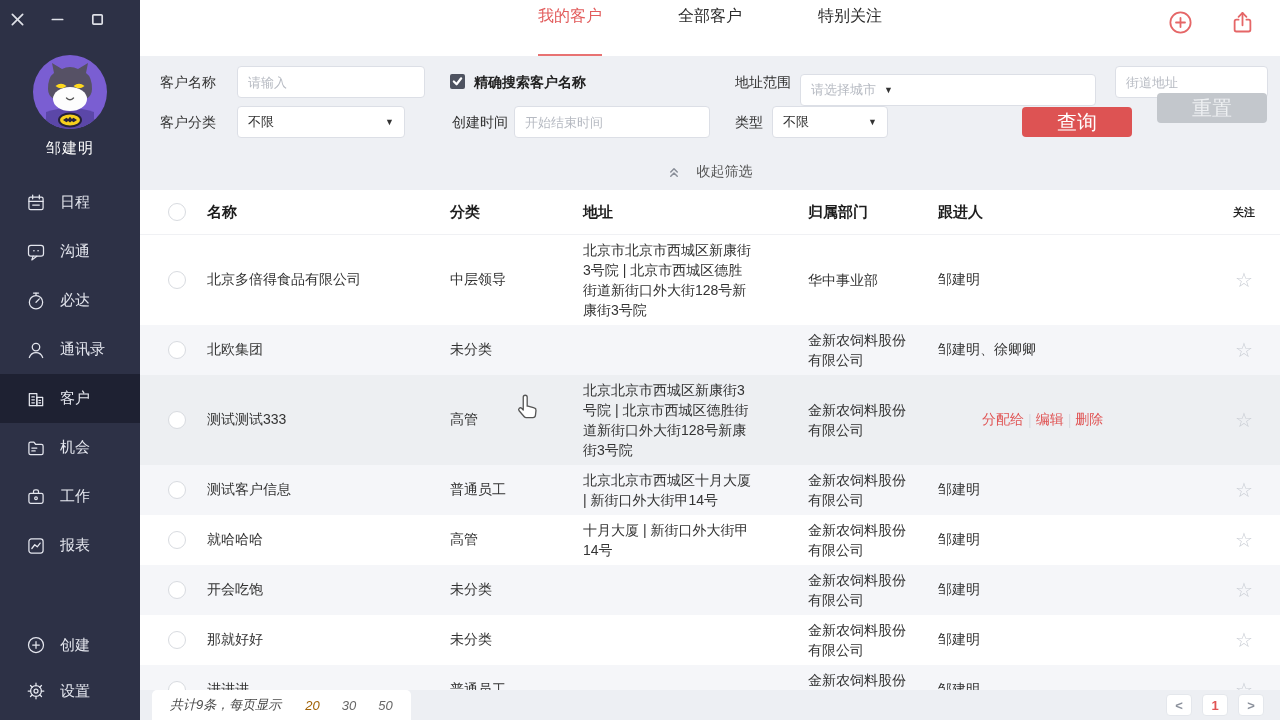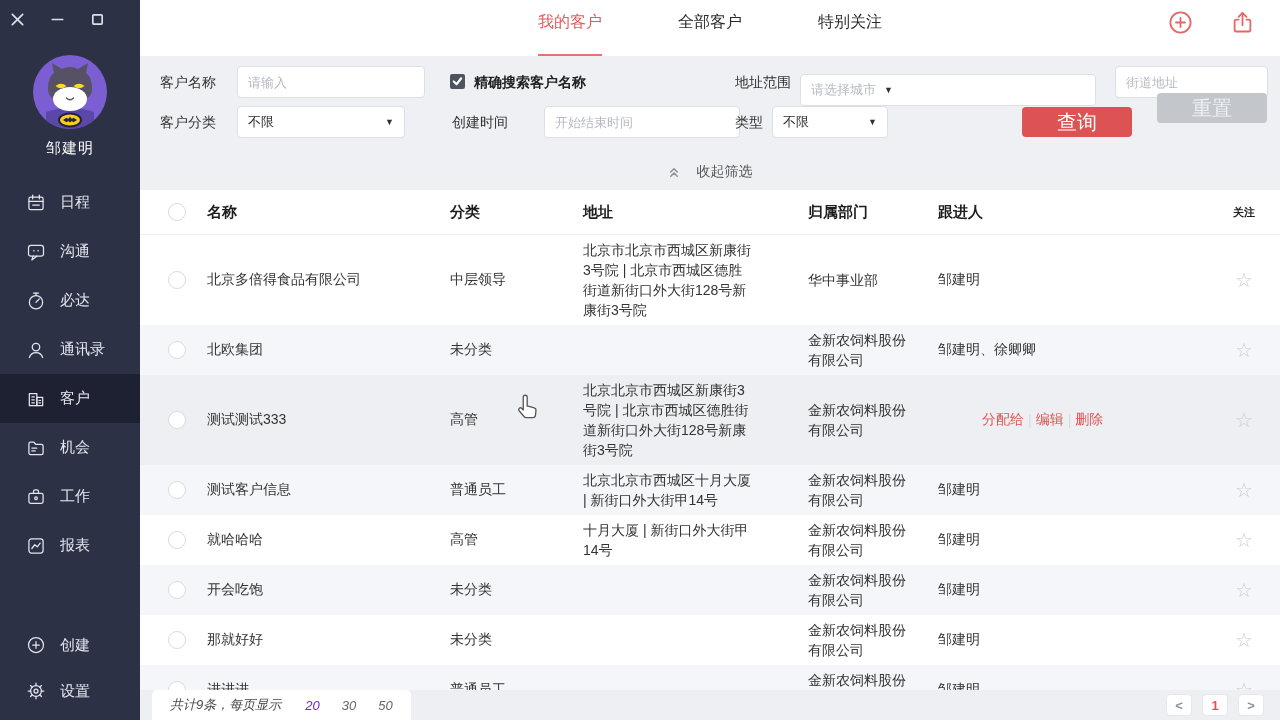--- a/index.html
+++ b/index.html
@@ -20,21 +20,21 @@
   .side-icon { width:20px; height:20px; flex:none; }
   .side-icon svg { width:100%; height:100%; fill:none; stroke:currentColor; stroke-width:1.5; stroke-linecap:round; stroke-linejoin:round; }
   .side-bottom { position:absolute; bottom:6px; left:0; right:0; }
   .side-bottom .side-item { height:46px; }
 
   
   .main { position:absolute; left:140px; top:0; width:1140px; height:720px; background:#fff; }
 
   .topbar { position:relative; height:56px; background:#fff; display:flex; align-items:flex-end; justify-content:center; }
   .tabs { display:flex; gap:76px; }
-  .tab { font-size:16px; color:#2b2b2b; padding-bottom:21px; cursor:pointer;text-align:center; }
+  .tab { font-size:16px; color:#2b2b2b; padding-bottom:27px; cursor:pointer;text-align:center; }
   .tab.active { color:#e25c5c; border-bottom:2px solid #e87272; }
   .topbar-icons { position:absolute; right:24px; top:9px; display:flex; gap:35px; }
   .icon-btn { width:27px; height:27px; color:#e56667; cursor:pointer; }
   .icon-btn svg { width:100%; height:100%; fill:none; stroke:currentColor; stroke-width:1.6; stroke-linecap:round; stroke-linejoin:round; }
 
   
   .filter-panel { position:relative; height:134px; background:#eef0f4; }
   .f-label { position:absolute; font-size:14px; color:#333; line-height:32px; white-space:nowrap; }
   .f-label.bold { font-weight:bold; color:#222; }
   .f-input { position:absolute; height:32px; border:1px solid #dcdfe6; border-radius:4px; background:#fff; font-size:13px; color:#333; padding:0 10px; outline:none; font-family:inherit; }
@@ -73,21 +73,21 @@
   .actions { display:flex; align-items:center; gap:4px; padding-left:44px; font-size:14px; white-space:nowrap; }
   .action-link { color:#e05454; cursor:pointer; }
   .action-sep { color:#d8dbe0; }
 
   
   .footer { position:absolute; left:0; bottom:0; width:1140px; height:30px; background:#edeff3; display:flex; align-items:center; justify-content:space-between; padding:0 16px 0 12px; z-index:4; }
   .page-size-box { display:flex; align-items:center; height:30px; background:#fff; border-radius:5px 5px 0 0; padding:0 18px; font-size:13px; color:#4a4a4a;font-style:italic; }
   .page-size-box .total { margin-right:24px; }
   .size-link { color:#666; cursor:pointer; margin-right:22px; }
   .size-link:last-child { margin-right:0; }
-  .size-link.active { color:#6d28d9; }
+  .size-link.active { color:#a16207; }
   .pagination { display:flex; gap:10px; }
   .page-btn { min-width:26px; height:22px; background:#fff; border:1px solid #e4e7ec; border-radius:4px; display:flex; align-items:center; justify-content:center; font-size:13px; color:#8b919c; font-weight:bold; cursor:pointer; }
   .page-btn.current { color:#e05454; }
 
   .cursor-hand { position:absolute; left:372px; top:393px; width:30px; height:32px; z-index:6; pointer-events:none; }
 </style>
 </head>
 <body>
 
 <div class="app">
@@ -260,21 +260,21 @@
       </div>
       <input class="f-input" style="left: 975px; top: 10px; width: 153px;" placeholder="街道地址">
 
       <span class="f-label" style="left:20px; top:50px;">客户分类</span>
       <div class="f-select" style="left:97px; top:50px; width:168px;">
         <span class="sel-text">不限</span>
         <span class="arrow right">▼</span>
       </div>
 
       <span class="f-label" style="left:312px; top:50px;">创建时间</span>
-      <input class="f-input" style="left: 404px; top: 50px; width: 196px;" placeholder="开始结束时间">
+      <input class="f-input" style="left: 374px; top: 50px; width: 196px;" placeholder="开始结束时间">
 
       <span class="f-label" style="left:595px; top:50px;">类型</span>
       <div class="f-select" style="left:632px; top:50px; width:116px;">
         <span class="sel-text">不限</span>
         <span class="arrow right">▼</span>
       </div>
 
       <button class="btn primary" style="left:882px; top:51px;">查询</button>
       <button class="btn disabled" style="left:1017px; top:37px;">重置</button>
 

